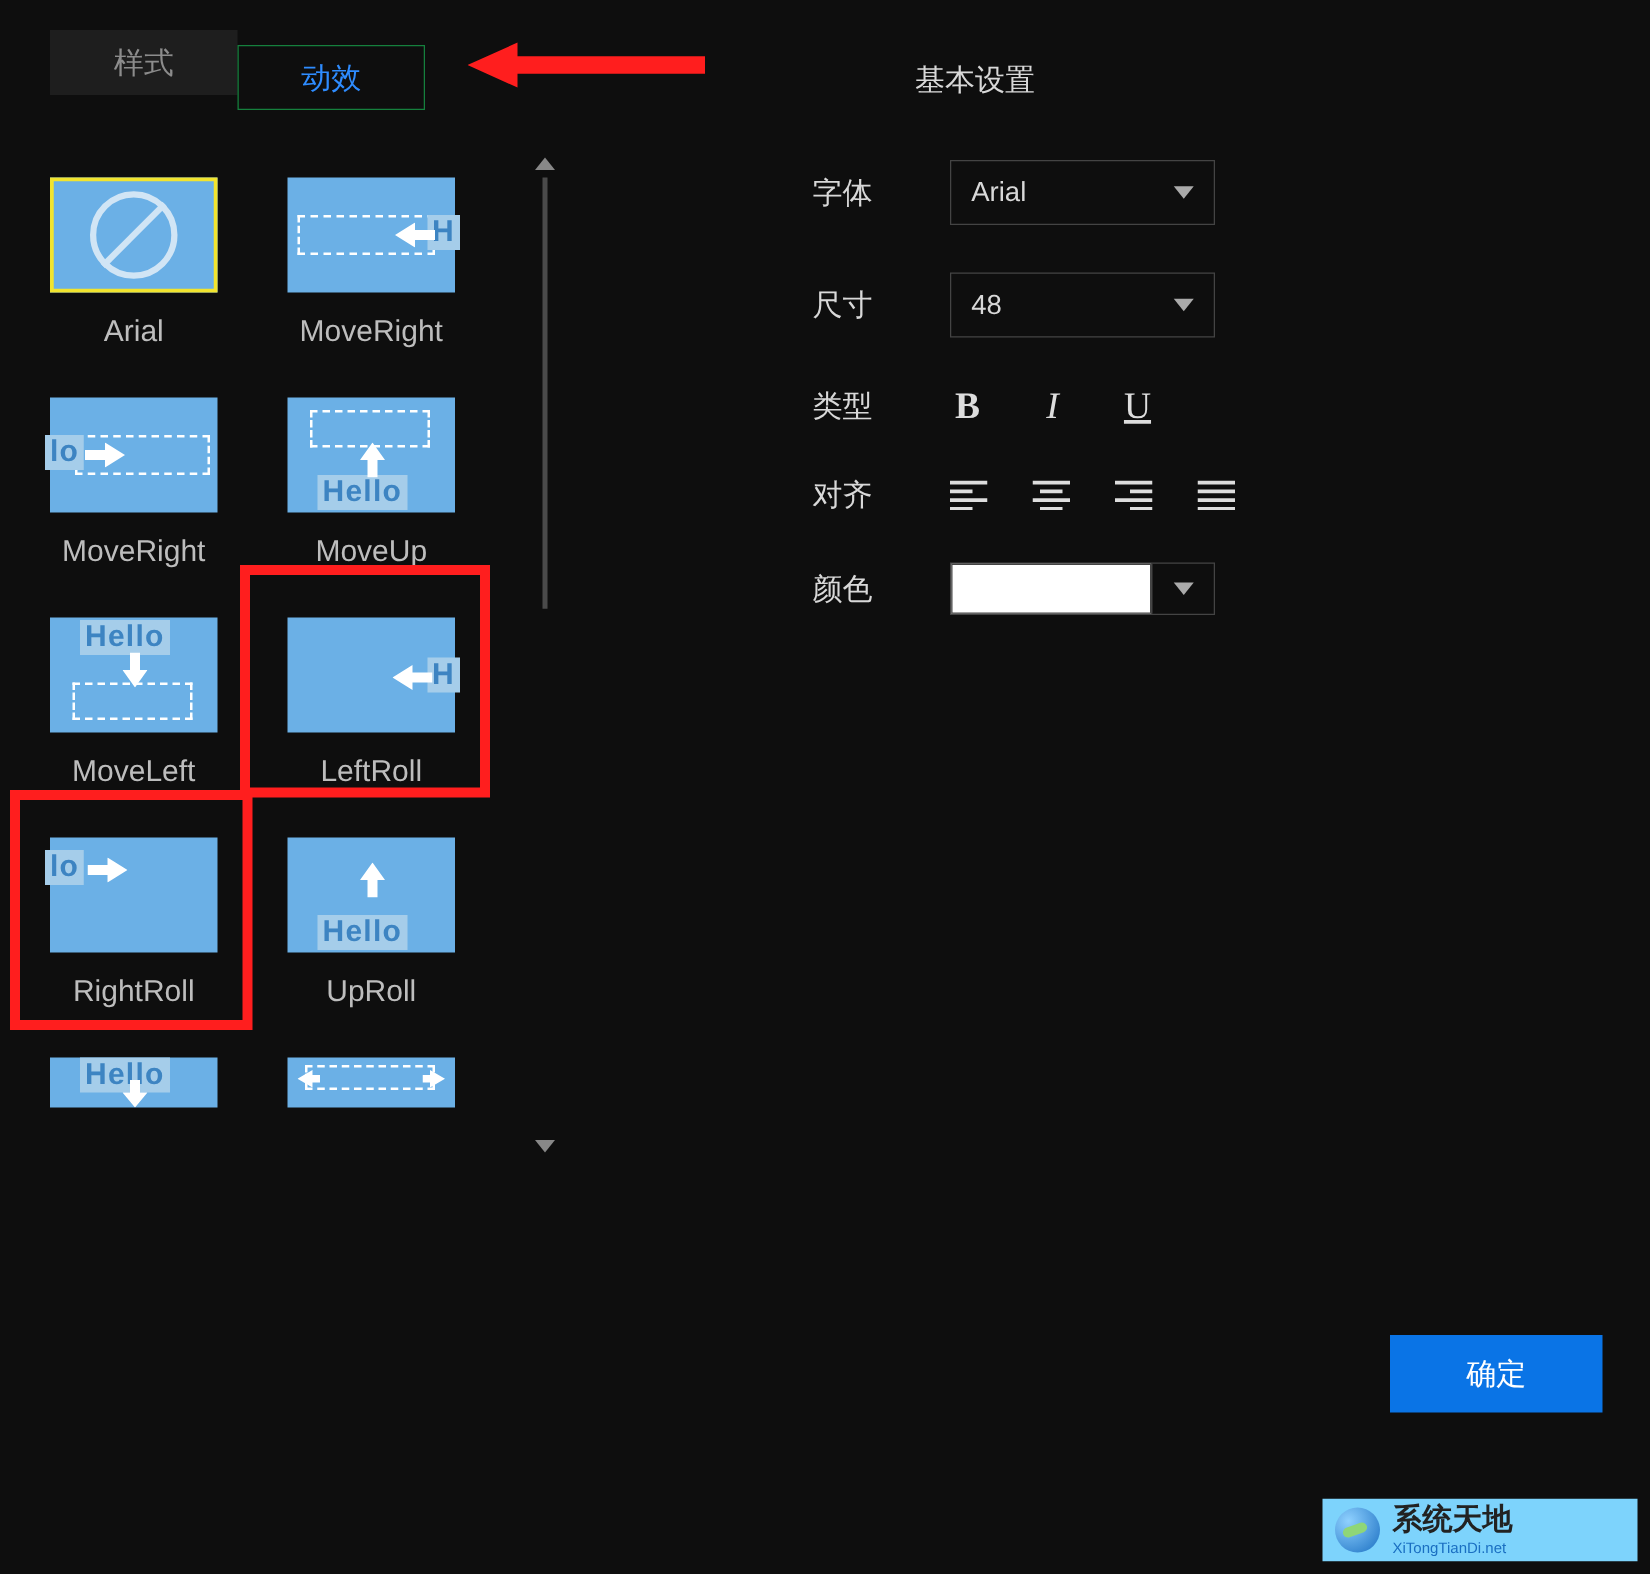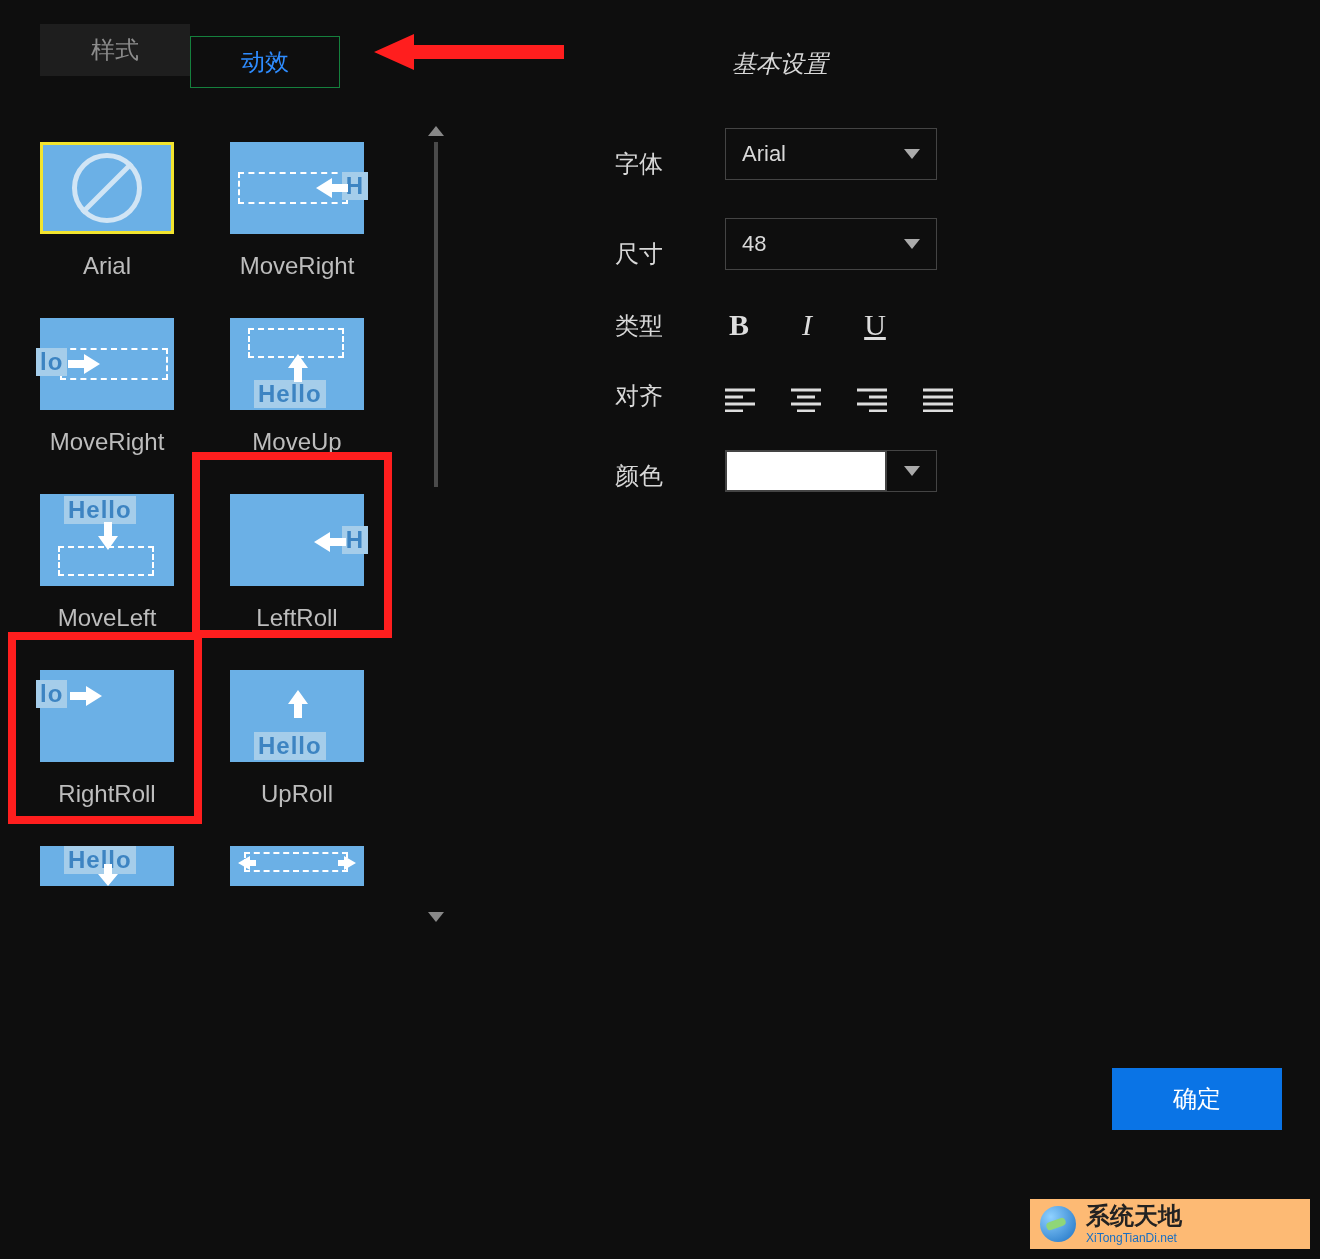--- a/index.html
+++ b/index.html
@@ -125,25 +125,25 @@
   .right {
     position: absolute;
     left: 615px; top: 48px;
     width: 400px;
   }
   .panel-title {
     font-size: 24px; color: #d8d8d8;
     text-align: center;
     width: 330px;
     margin-bottom: 48px;
-    font-style: italic;
   }
   .field {
-    display: flex; align-items: flex-end;
+    display: flex; align-items: center;
     margin-bottom: 38px;
+    margin-left: 35px;
   }
   .field .lbl {
     width: 110px;
     font-size: 24px;
     color: #d8d8d8;
   }
   .select {
     width: 212px; height: 52px;
     border: 1px solid #444;
     background: #0e0e0e;
@@ -188,22 +188,22 @@
     font-size: 24px;
     cursor: pointer;
   }
   .btn.primary { background: #0a74e6; color: #fff; }
   .btn.secondary { background: #2b2b2b; color: #cfcfcf; }
 
   
   .watermark {
     position: absolute;
     bottom: 10px; right: 10px;
-    width: 280px; height: 50px;
-    background: #fdba74;
+    width: 252px; height: 50px;
+    background: #7dd3fc;
     display: flex; align-items: center;
     padding-left: 10px;
     gap: 10px;
     font-size: 14px;
   }
   .globe {
     width: 36px; height: 36px;
     border-radius: 50%;
     background: radial-gradient(circle at 30% 30%, #8fd1ff, #1a6fc2);
     position: relative;

